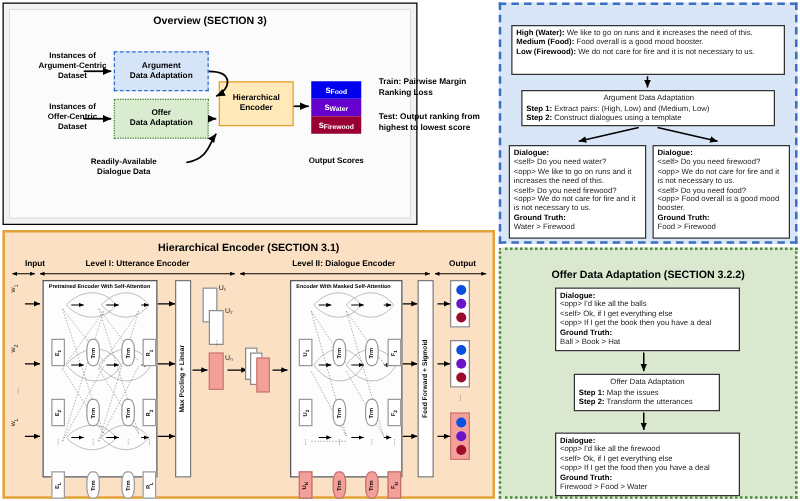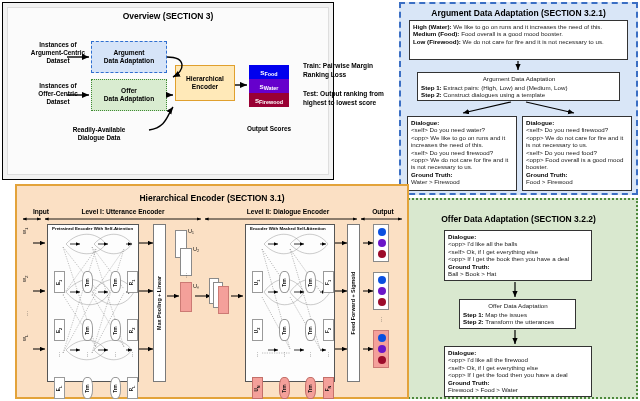--- a/index.html
+++ b/index.html
@@ -20,21 +20,21 @@
             font-weight:bold;font-size:8.5px;color:#000;}
 
   
   #argpanel{left:399px;top:2px;width:239px;height:193px;
             background:#d9e6f7;border:2px dashed #3b6fc4;}
   
   #offerpanel{left:399px;top:198px;width:239px;height:201px;
             background:#d9e8cf;border:2px dotted #4d8a3c;}
   
   #hepanel{left:2px;top:184px;width:394px;height:215px;
-            background:#fbe0c4;border:2px solid #e3a33a;margin-left:13px;}
+            background:#fbe0c4;border:2px solid #e3a33a;}
 
   
   .wbox{position:absolute;box-sizing:border-box;background:#ffffff;
         border:1px solid #333;}
   .wbox .txt{position:absolute;left:3px;right:2px;top:1px;
         font-size:6.2px;line-height:7.4px;color:#1b1b1b;}
   .wbox .txt b{font-weight:bold;color:#000;}
 
   
   .lbl{position:absolute;font-size:6.4px;line-height:8px;
@@ -137,21 +137,20 @@
       <line x1="64" y1="54" x2="86" y2="54" stroke="#000" stroke-width="1.4" marker-end="url(#ah)"></line>
       <line x1="64" y1="92" x2="86" y2="92" stroke="#000" stroke-width="1.4" marker-end="url(#ah)"></line>
       <path d="M164,54 C184,54 182,68 170,74" stroke="#000" stroke-width="1.4" fill="none" marker-end="url(#ah)"></path>
       <line x1="164" y1="92" x2="170" y2="92" stroke="#000" stroke-width="1.4" marker-end="url(#ah)"></line>
       <path d="M146,127 C164,124 164,112 170,104" stroke="#000" stroke-width="1.4" fill="none" marker-end="url(#ah)"></path>
       <line x1="232" y1="82" x2="244" y2="82" stroke="#000" stroke-width="1.4" marker-end="url(#ah)"></line>
     </svg>
   </div>
 
   <div class="panel" id="argpanel">
-    <div class="sec-title" style="top:4px;left:0;">Argument Data Adaptation (SECTION 3.2.1)</div>
 
     <div class="wbox" style="left:8px;top:16px;width:219px;height:40px;">
       <div class="txt" style="top:2px;">
         <span><b>High (Water):</b><span> We like to go on runs and it increases the need of this.</span></span><br>
         <span><b>Medium (Food):</b><span> Food overall is a good mood booster.</span></span><br>
         <span><b>Low (Firewood):</b><span> We do not care for fire and it is not necessary to us.</span></span>
       </div>
     </div>
 
     <div class="wbox" style="left:16px;top:68px;width:203px;height:29px;">

